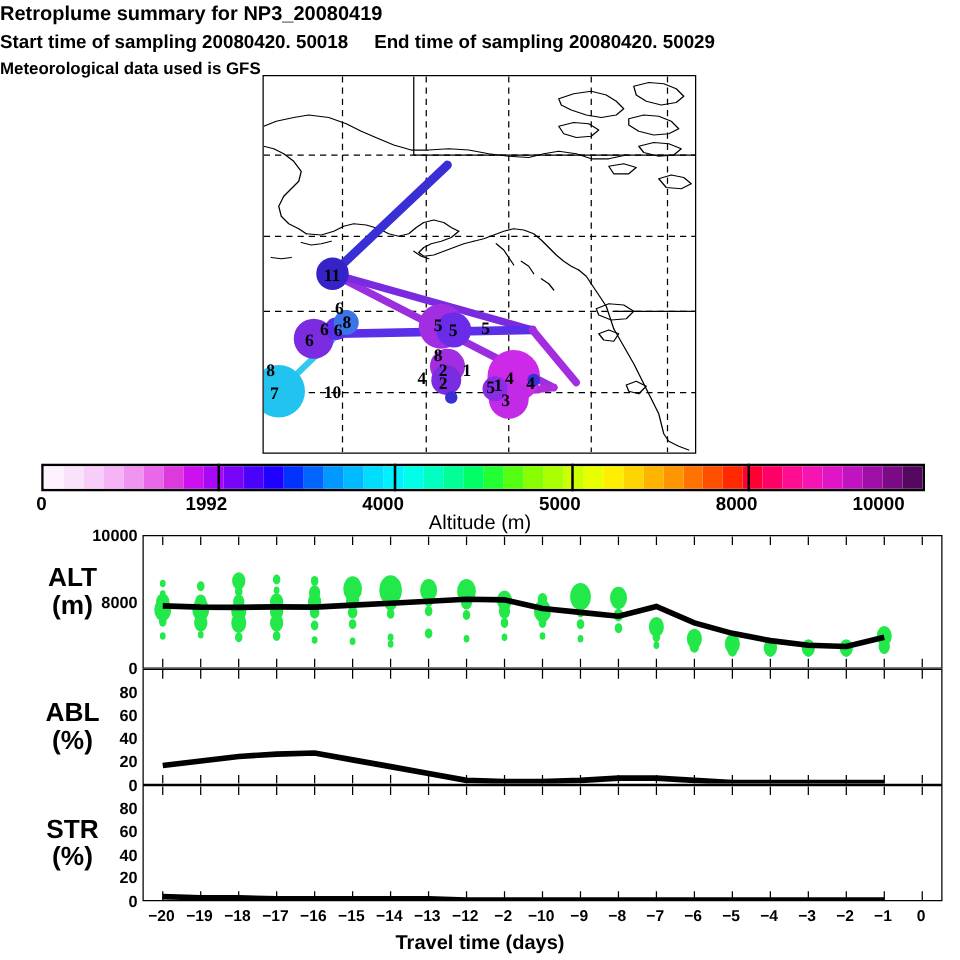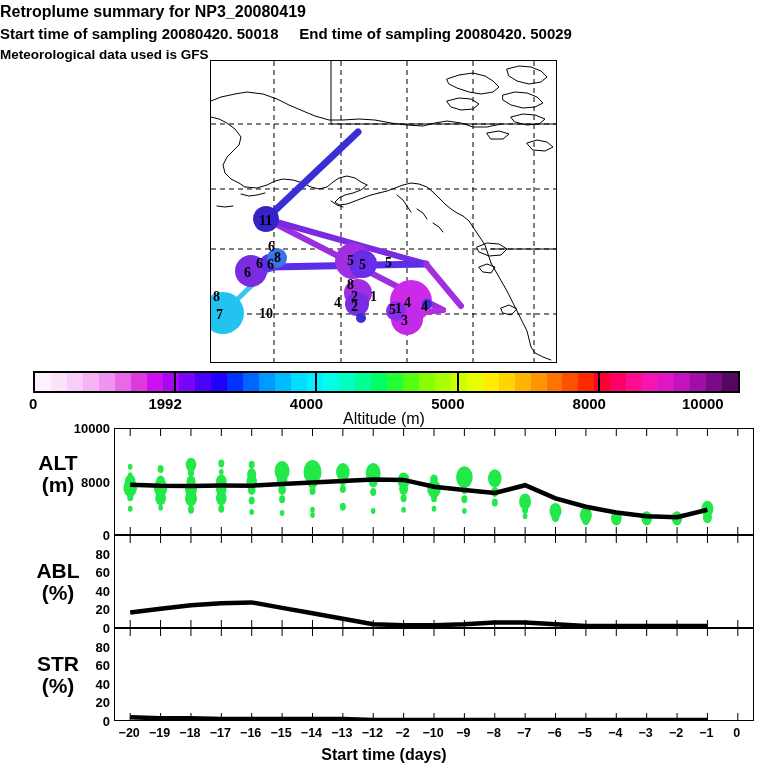--- a/index.html
+++ b/index.html
@@ -499,13 +499,13 @@
     <span style="left: 379.762px;">−8</span>
     <span style="left: 410.143px;">−7</span>
     <span style="left: 440.524px;">−6</span>
     <span style="left: 470.905px;">−5</span>
     <span style="left: 501.286px;">−4</span>
     <span style="left: 531.667px;">−3</span>
     <span style="left: 562.048px;">−2</span>
     <span style="left: 592.429px;">−1</span>
     <span style="left: 622.81px;">0</span>
   </div>
-<div class="abs" id="xlabel">Start time (days)</div>
+<div class="abs" id="xlabel">Travel time (days)</div>
 
 </body></html>

